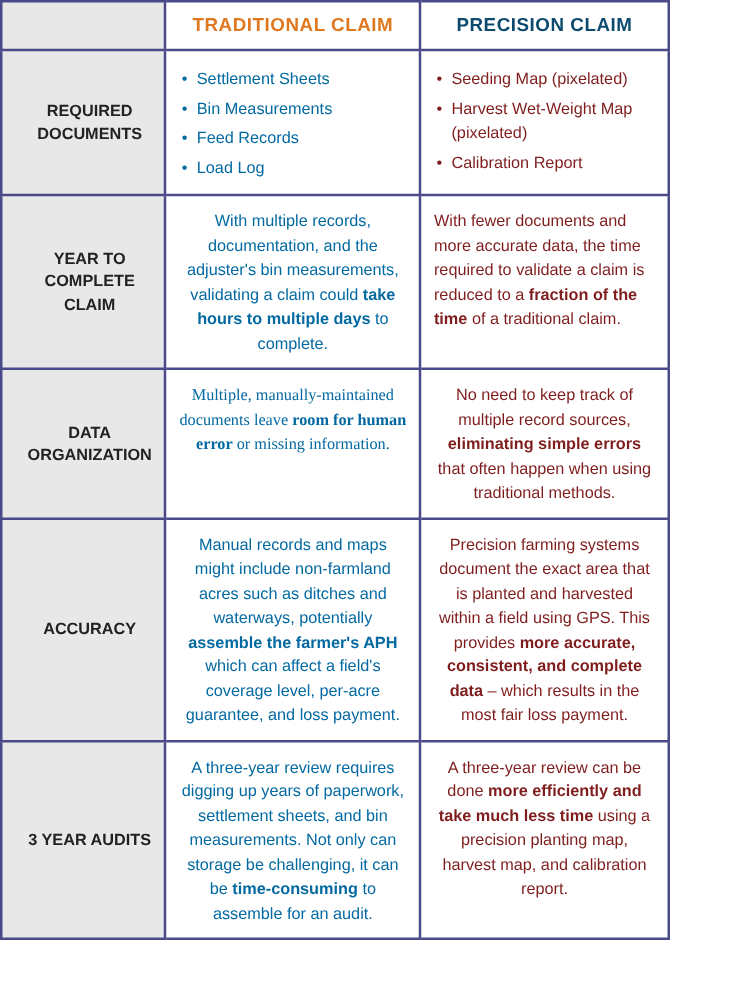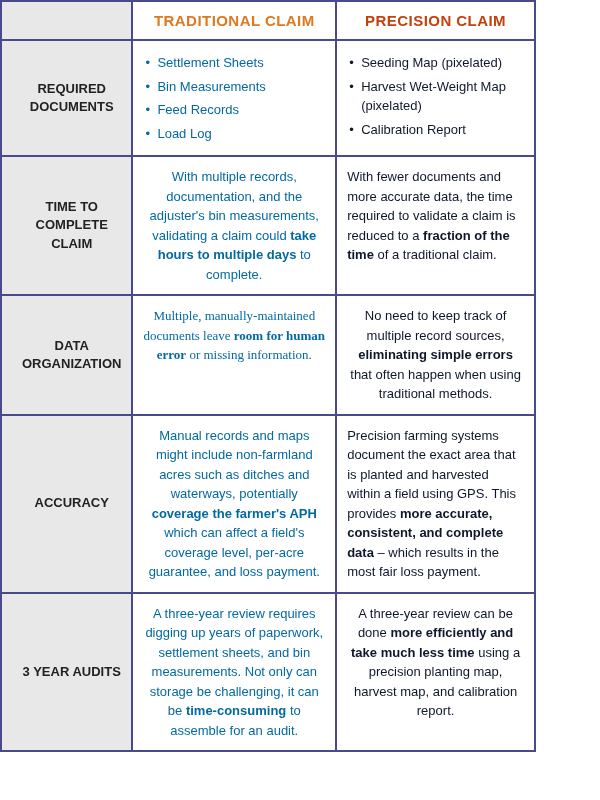--- a/index.html
+++ b/index.html
@@ -26,21 +26,21 @@
       font-weight: 900;
       letter-spacing: 0.03em;
       border: 2px solid #4a4a8a;
     }
     th.trad-header {
       color: #e07820;
       background: #fff;
       border-right: 2px solid #4a4a8a;
     }
     th.prec-header {
-      color: #c2410c;
+      color: #0c4a6e;
       background: #fff;
     }
     td {
       border: 2px solid #4a4a8a;
       vertical-align: top;
       padding: 10px 10px;
     }
     td.row-label {
       background: #e8e8e8;
       font-weight: 900;
@@ -53,21 +53,21 @@
       padding-left: 20px;
     }
     td.trad-cell {
       width: 230px;
       line-height: 1.5;
       color: #0369a1;
     }
     td.prec-cell {
       width: 230px;
       line-height: 1.5;
-      color: #0f172a;
+      color: #7f1d1d;
     }
     ul.doc-list {
       list-style: none;
       padding: 0;
       margin: 0;
     }
     ul.doc-list li {
       padding: 2px 0 2px 14px;
       position: relative;
     }
@@ -104,21 +104,21 @@
           </td>
           <td class="prec-cell">
             <ul class="doc-list">
               <li>Seeding Map (pixelated)</li>
               <li>Harvest Wet-Weight Map (pixelated)</li>
               <li>Calibration Report</li>
             </ul>
           </td>
         </tr>
         <tr>
-          <td class="row-label">TIME TO
+          <td class="row-label">YEAR TO
 COMPLETE
 CLAIM</td>
           <td class="trad-cell">
             <p style="text-align: center;">With multiple records, documentation, and the adjuster's bin measurements, validating a claim could <strong>take hours to multiple days</strong> to complete.</p>
           </td>
           <td class="prec-cell">
             <p style="">With fewer documents and more accurate data, the time required to validate a claim is reduced to a <strong>fraction of the time</strong> of a traditional claim.</p>
           </td>
         </tr>
         <tr>
@@ -127,24 +127,24 @@
           <td class="trad-cell">
             <p style="text-align: center; font-family: Liberation Serif, serif;">Multiple, manually-maintained documents leave <strong>room for human error</strong> or missing information.</p>
           </td>
           <td class="prec-cell">
             <p style="text-align: center;">No need to keep track of multiple record sources, <strong>eliminating simple errors</strong> that often happen when using traditional methods.</p>
           </td>
         </tr>
         <tr>
           <td class="row-label">ACCURACY</td>
           <td class="trad-cell">
-            <p style="text-align: center;">Manual records and maps might include non-farmland acres such as ditches and waterways, potentially <strong>coverage the farmer's APH</strong> which can affect a field's coverage level, per-acre guarantee, and loss payment.</p>
+            <p style="text-align: center;">Manual records and maps might include non-farmland acres such as ditches and waterways, potentially <strong>assemble the farmer's APH</strong> which can affect a field's coverage level, per-acre guarantee, and loss payment.</p>
           </td>
           <td class="prec-cell">
-            <p style="">Precision farming systems document the exact area that is planted and harvested within a field using GPS. This provides <strong>more accurate, consistent, and complete data</strong> – which results in the most fair loss payment.</p>
+            <p style="text-align: center;">Precision farming systems document the exact area that is planted and harvested within a field using GPS. This provides <strong>more accurate, consistent, and complete data</strong> – which results in the most fair loss payment.</p>
           </td>
         </tr>
         <tr>
           <td class="row-label">3 YEAR
 AUDITS</td>
           <td class="trad-cell">
             <p style="text-align: center;">A three-year review requires digging up years of paperwork, settlement sheets, and bin measurements. Not only can storage be challenging, it can be <strong>time-consuming</strong> to assemble for an audit.</p>
           </td>
           <td class="prec-cell">
             <p style="text-align: center;">A three-year review can be done <strong>more efficiently and take much less time</strong> using a precision planting map, harvest map, and calibration report.</p>

